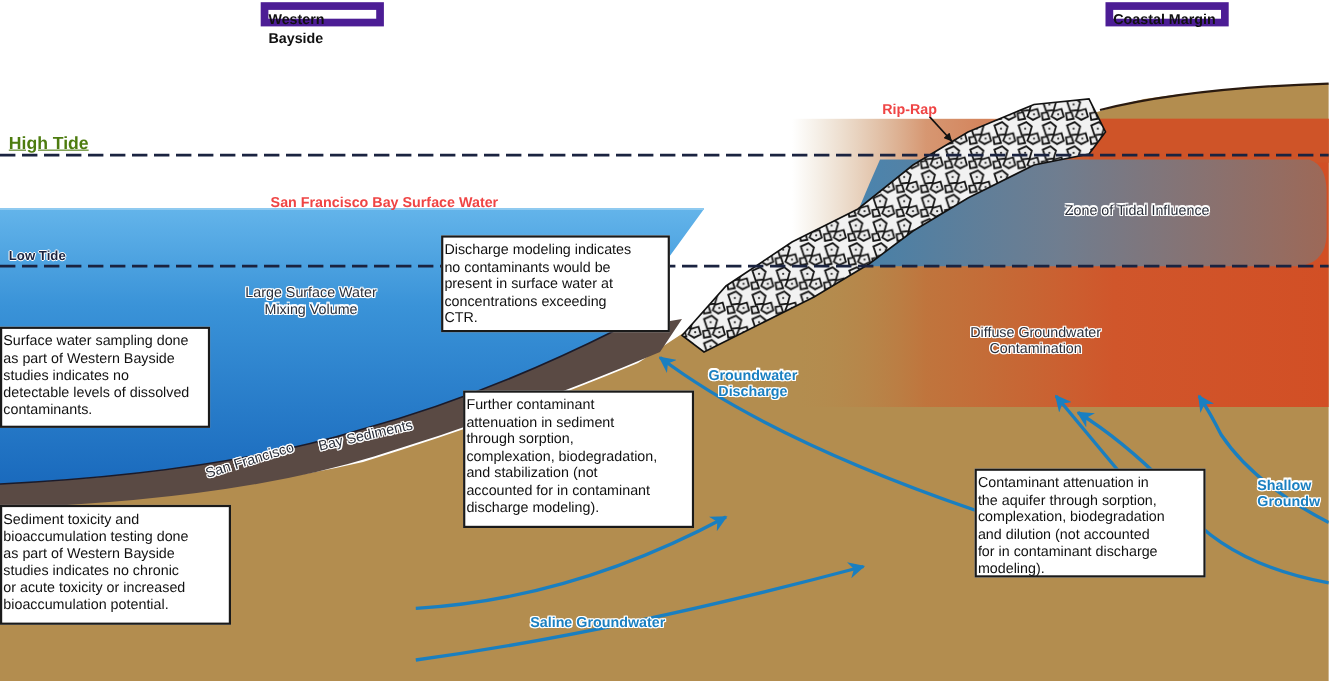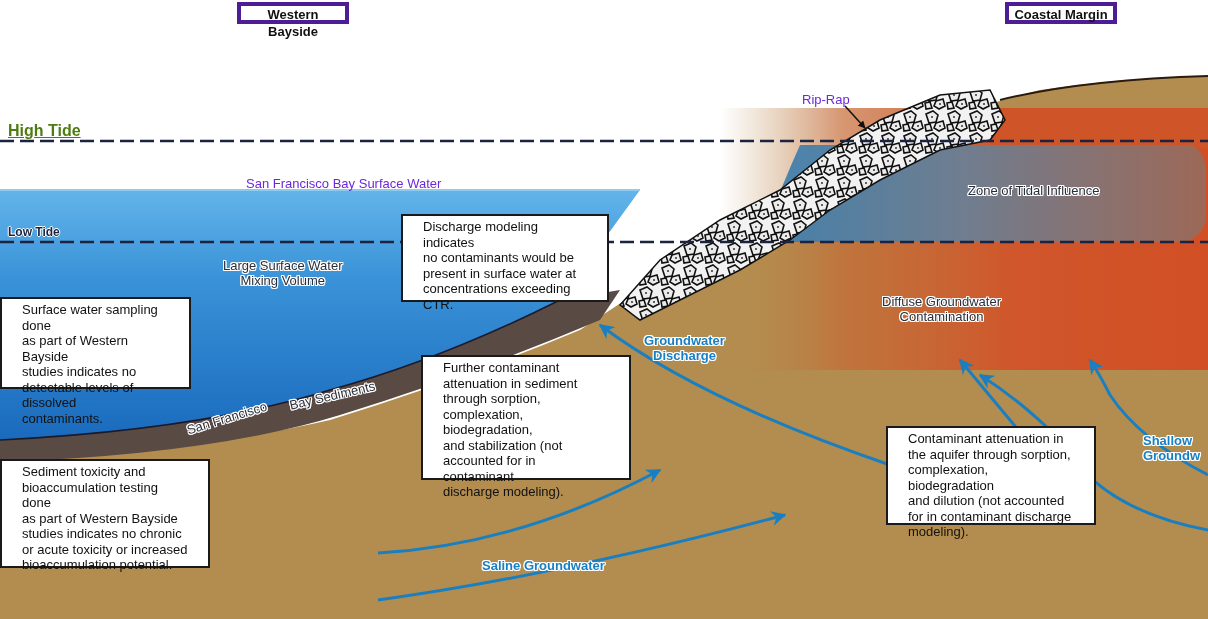--- a/index.html
+++ b/index.html
@@ -1,21 +1,21 @@
 <!DOCTYPE html>
 <html><head>
 <meta charset="utf-8">
 <style>
   html, body { margin:0; padding:0; background:#ffffff; }
   body { width:1208px; height:619px; position:relative; overflow:hidden; font-family:"Liberation Sans", sans-serif; }
   #scene { position:absolute; left:0; top:0; width:1208px; height:619px; }
-  .box { position:absolute; background:#ffffff; border:2px solid #1a1a1a; box-sizing:border-box; color:#111; font-family:"Liberation Sans", sans-serif; font-size:13px; line-height:15.5px; padding:3px 20px; white-space:pre-line; }
-  .title-box { position:absolute; background:#fff; border:4px solid #4c1d95; box-sizing:border-box; font-family:"Liberation Sans", sans-serif; font-weight:bold; font-size:13px; color:#111; text-align:center; line-height:17px; }
+  .box { position:absolute; background:#ffffff; border:2px solid #1a1a1a; box-sizing:border-box; color:#111; font-family:"Liberation Sans", sans-serif; font-size:13px; line-height:15.5px; padding:3px 1px; white-space:pre-line; }
+  .title-box { position:absolute; background:#fff; border:7px solid #4c1d95; box-sizing:border-box; font-family:"Liberation Sans", sans-serif; font-weight:bold; font-size:13px; color:#111; line-height:17px; }
   .lbl { position:absolute; font-family:"Liberation Sans", sans-serif; white-space:pre-line; text-align:center; }
-  .lbl-plain { color:#6d28d9; font-size:13px; }
+  .lbl-plain { color:#ef4444; font-size:13px;font-weight:bold; }
   .lbl-outline { color:#2a2f3a; font-size:13px; -webkit-text-stroke:0; text-shadow: 1px 0 #fff, -1px 0 #fff, 0 1px #fff, 0 -1px #fff, 1px 1px #fff, -1px -1px #fff, 1px -1px #fff, -1px 1px #fff; line-height:15px; }
   .lbl-blue { color:#1a7fc0; font-weight:bold; font-size:13px; text-shadow: 1px 0 #fff, -1px 0 #fff, 0 1px #fff, 0 -1px #fff, 1px 1px #fff, -1px -1px #fff, 1px -1px #fff, -1px 1px #fff; line-height:15px; }
   .lbl-tide { color:#4d7c0f; font-weight:bold; font-size:16px;text-decoration:underline; }
   .lbl-tide-outline { color:#1a2340; font-weight:bold; font-size:12px; text-shadow: 1px 0 #fff, -1px 0 #fff, 0 1px #fff, 0 -1px #fff; }
 </style>
 </head>
 <body>
 
 <svg id="scene" viewBox="0 0 1208 619" xmlns="http://www.w3.org/2000/svg">
   <defs>

